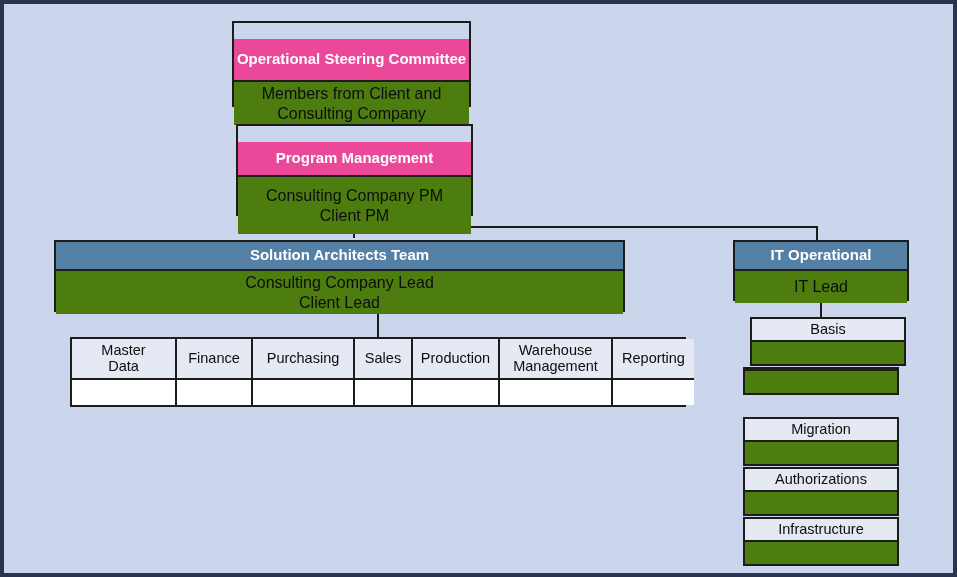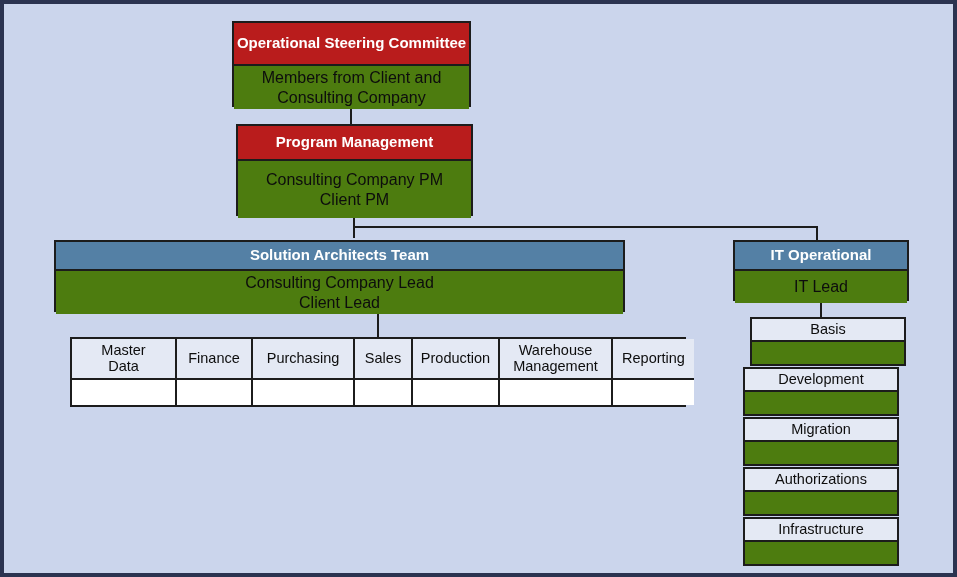--- a/index.html
+++ b/index.html
@@ -48,21 +48,21 @@
     align-items: center;
     justify-content: center;
     text-align: center;
     color: #0d0d0d;
     line-height: 1.2;
     border-top: 2px solid #1c1c1c;
     white-space: pre-line;
   }
 
   
-  .hdr.dark  { background: #b91c1c; font-size: 15px; }
+  .hdr.dark  { background: #ec4899; font-size: 15px; margin-top: 16px; }
   
   .hdr.steel { background: #5480a5; font-size: 15px; }
   
   .hdr.pale  {
     background: #e4e9f4;
     color: #0d0d0d;
     font-weight: normal;
     font-size: 14.5px;
     border-bottom: 0;
   }
@@ -194,21 +194,20 @@
         <div class="ws-cell"></div>
       </div>
     </div>
 
   <div id="it-subteams">
       <div class="node it-sub" style="left: 746px; top: 313px;">
         <div class="hdr pale">Basis</div>
         <div class="body"></div>
       </div>
       <div class="node it-sub" style="left: 739px; top: 363px;">
-        <div class="hdr pale">Development</div>
         <div class="body"></div>
       </div>
       <div class="node it-sub" style="left: 739px; top: 413px;">
         <div class="hdr pale">Migration</div>
         <div class="body"></div>
       </div>
       <div class="node it-sub" style="left: 739px; top: 463px;">
         <div class="hdr pale">Authorizations</div>
         <div class="body"></div>
       </div>

